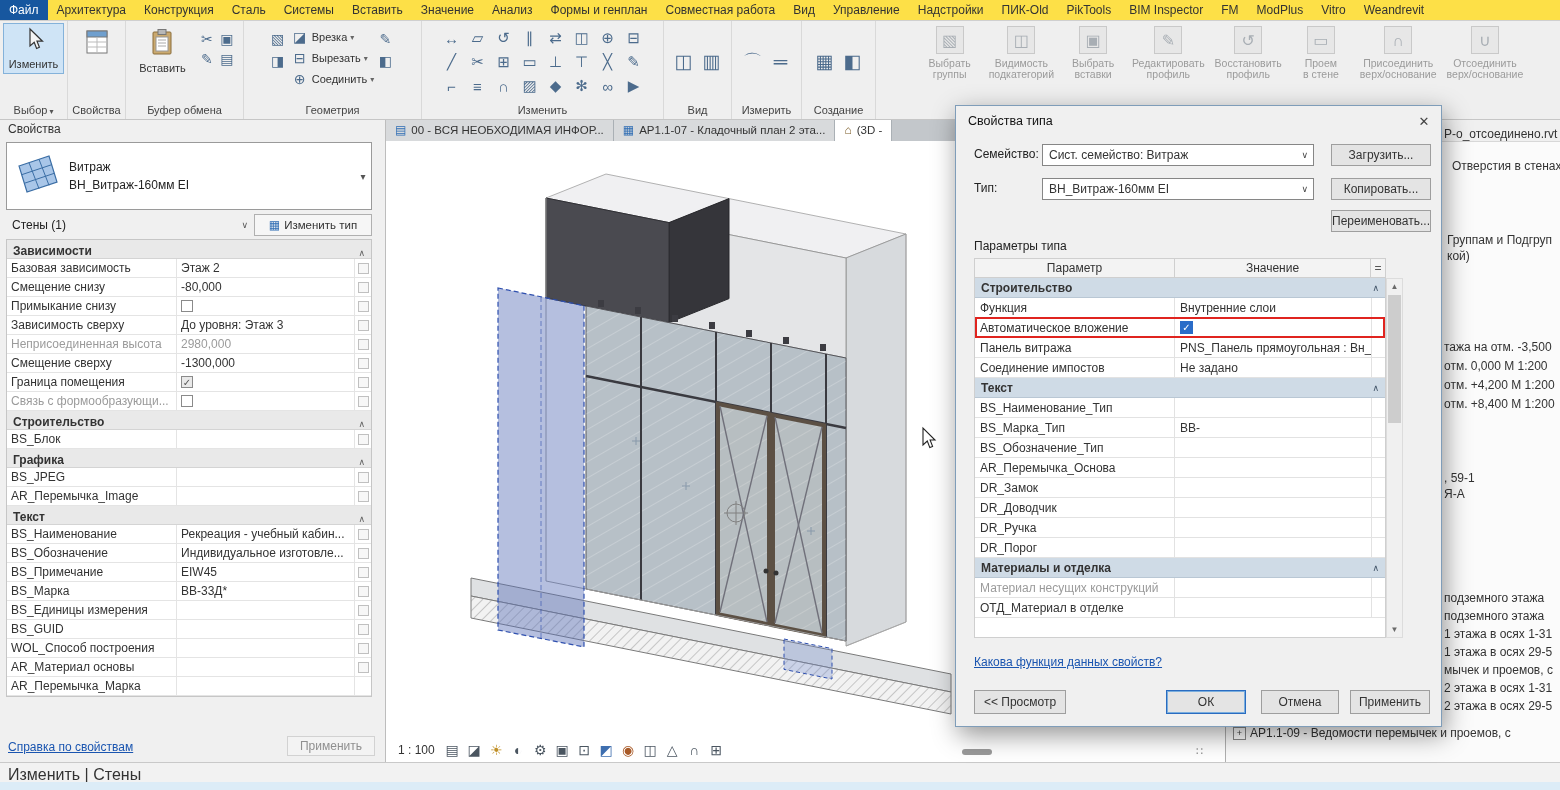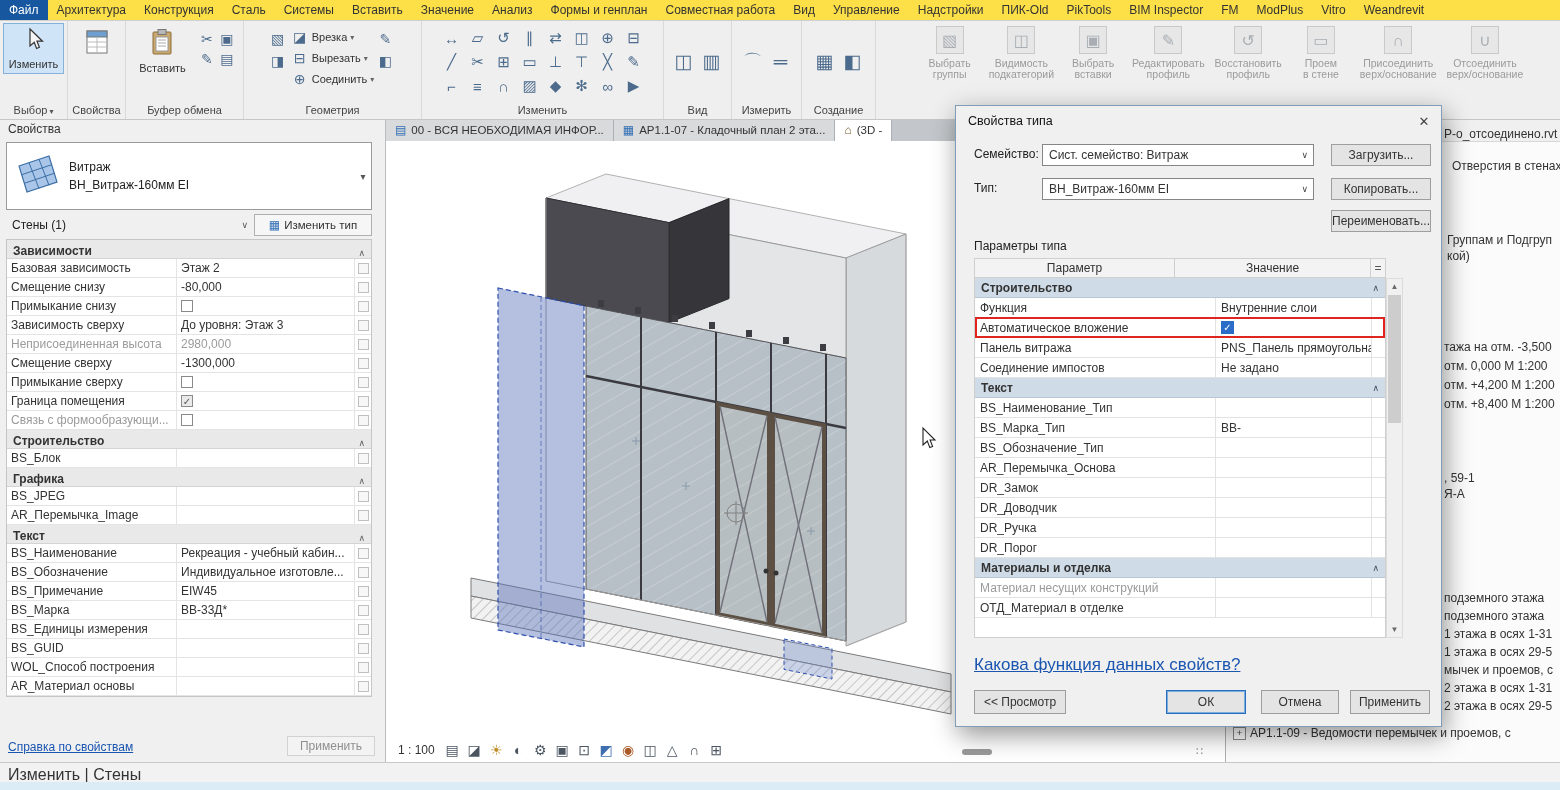--- a/index.html
+++ b/index.html
@@ -119,34 +119,34 @@
   .wbtn{position:absolute;height:22px;background:#e4e4e4;border:1px solid #9e9e9e;box-sizing:border-box;
         font-size:12px;text-align:center;line-height:20px;cursor:default;}
   .ttable{position:absolute;left:18px;top:152px;width:412px;}
   .thead{display:flex;height:20px;background:#f3f3f3;border:1px solid #cfcfcf;box-sizing:border-box;font-size:12px;}
   .thp{width:200px;border-right:1px solid #cfcfcf;text-align:center;line-height:18px;box-sizing:border-box;}
   .thv{flex:1;text-align:center;line-height:18px;}
   .the{width:14px;border-left:1px solid #cfcfcf;text-align:center;line-height:18px;color:#555;}
   .tbody{border:1px solid #cfcfcf;border-top:none;height:360px;overflow:hidden;background:#fff;box-sizing:border-box;}
   .trow{display:flex;height:20px;border-bottom:1px solid #e2e2e2;box-sizing:border-box;font-size:12px;
         position:relative;align-items:center;}
-  .tpc{width:241px;padding:0 5px;border-right:1px solid #e2e2e2;white-space:nowrap;overflow:hidden;
+  .tpc{width:200px;padding:0 5px;border-right:1px solid #e2e2e2;white-space:nowrap;overflow:hidden;
        box-sizing:border-box;height:100%;display:flex;align-items:center;}
   .tvc{flex:1;padding:0 5px;border-right:1px solid #e2e2e2;white-space:nowrap;overflow:hidden;height:100%;
        display:flex;align-items:center;}
   .teq{width:13px;height:100%;}
   .tgroup{background:#cfdbe6;font-weight:bold;justify-content:space-between;padding:0 6px;border-bottom:1px solid #b9c7d4;}
   .tgroup .chev{font-weight:normal;font-size:9px;color:#44566a;}
   .trow.hl::after{content:"";position:absolute;left:0;top:-1px;right:0;bottom:-1px;border:2px solid #e0241f;pointer-events:none;}
   .vscroll{position:absolute;left:430px;top:172px;width:17px;height:360px;background:#f0f0f0;
            border:1px solid #dcdcdc;box-sizing:border-box;}
   .vs-arrow{height:15px;display:flex;align-items:center;justify-content:center;font-size:8px;color:#6a6a6a;}
   .vs-thumb{position:absolute;left:1px;top:16px;width:13px;height:128px;background:#cdcdcd;}
   .vs-down{position:absolute;bottom:0;left:0;right:0;}
-  .dlink{position:absolute;left:18px;top:549px;color:#1a55b0;text-decoration:underline;font-size:17px;cursor:pointer;}
+  .dlink{position:absolute;left:18px;top:549px;color:#1a55b0;text-decoration:underline;font-size:12px;cursor:pointer;}
   .dbtn{position:absolute;top:584px;height:24px;background:#e4e4e4;border:1px solid #9e9e9e;box-sizing:border-box;
         font-size:12px;text-align:center;line-height:22px;cursor:default;}
   .dbtn.def{border:1px solid #2a6cc0;box-shadow:inset 0 0 0 1px #7aaede;}
 
   
   .statusbar{position:absolute;left:0;right:0;top:762px;height:28px;background:#f2f2f2;
              border-top:1px solid #c9c9c9;z-index:6;box-sizing:border-box;}
   .stext{padding:3px 0 0 8px;font-size:16px;color:#333;}
   .bluestrip{position:absolute;left:0;right:0;bottom:0;height:8px;background:#dcecf7;}
 </style>
@@ -445,29 +445,20 @@
           </span>
         </div>
         <div class="prow">
           <span class="pc">Смещение сверху</span>
           <span class="vc">-1300,000</span>
           <span class="gut">
             <span class="gbox"></span>
           </span>
         </div>
         <div class="prow">
-          <span class="pc">Примыкание сверху</span>
-          <span class="vc">
-            <span class="cb"></span>
-          </span>
-          <span class="gut">
-            <span class="gbox"></span>
-          </span>
-        </div>
-        <div class="prow">
           <span class="pc">Граница помещения</span>
           <span class="vc">
             <span class="cb checked">✓</span>
           </span>
           <span class="gut">
             <span class="gbox"></span>
           </span>
         </div>
         <div class="prow muted">
           <span class="pc">Связь с формообразующи...</span>

